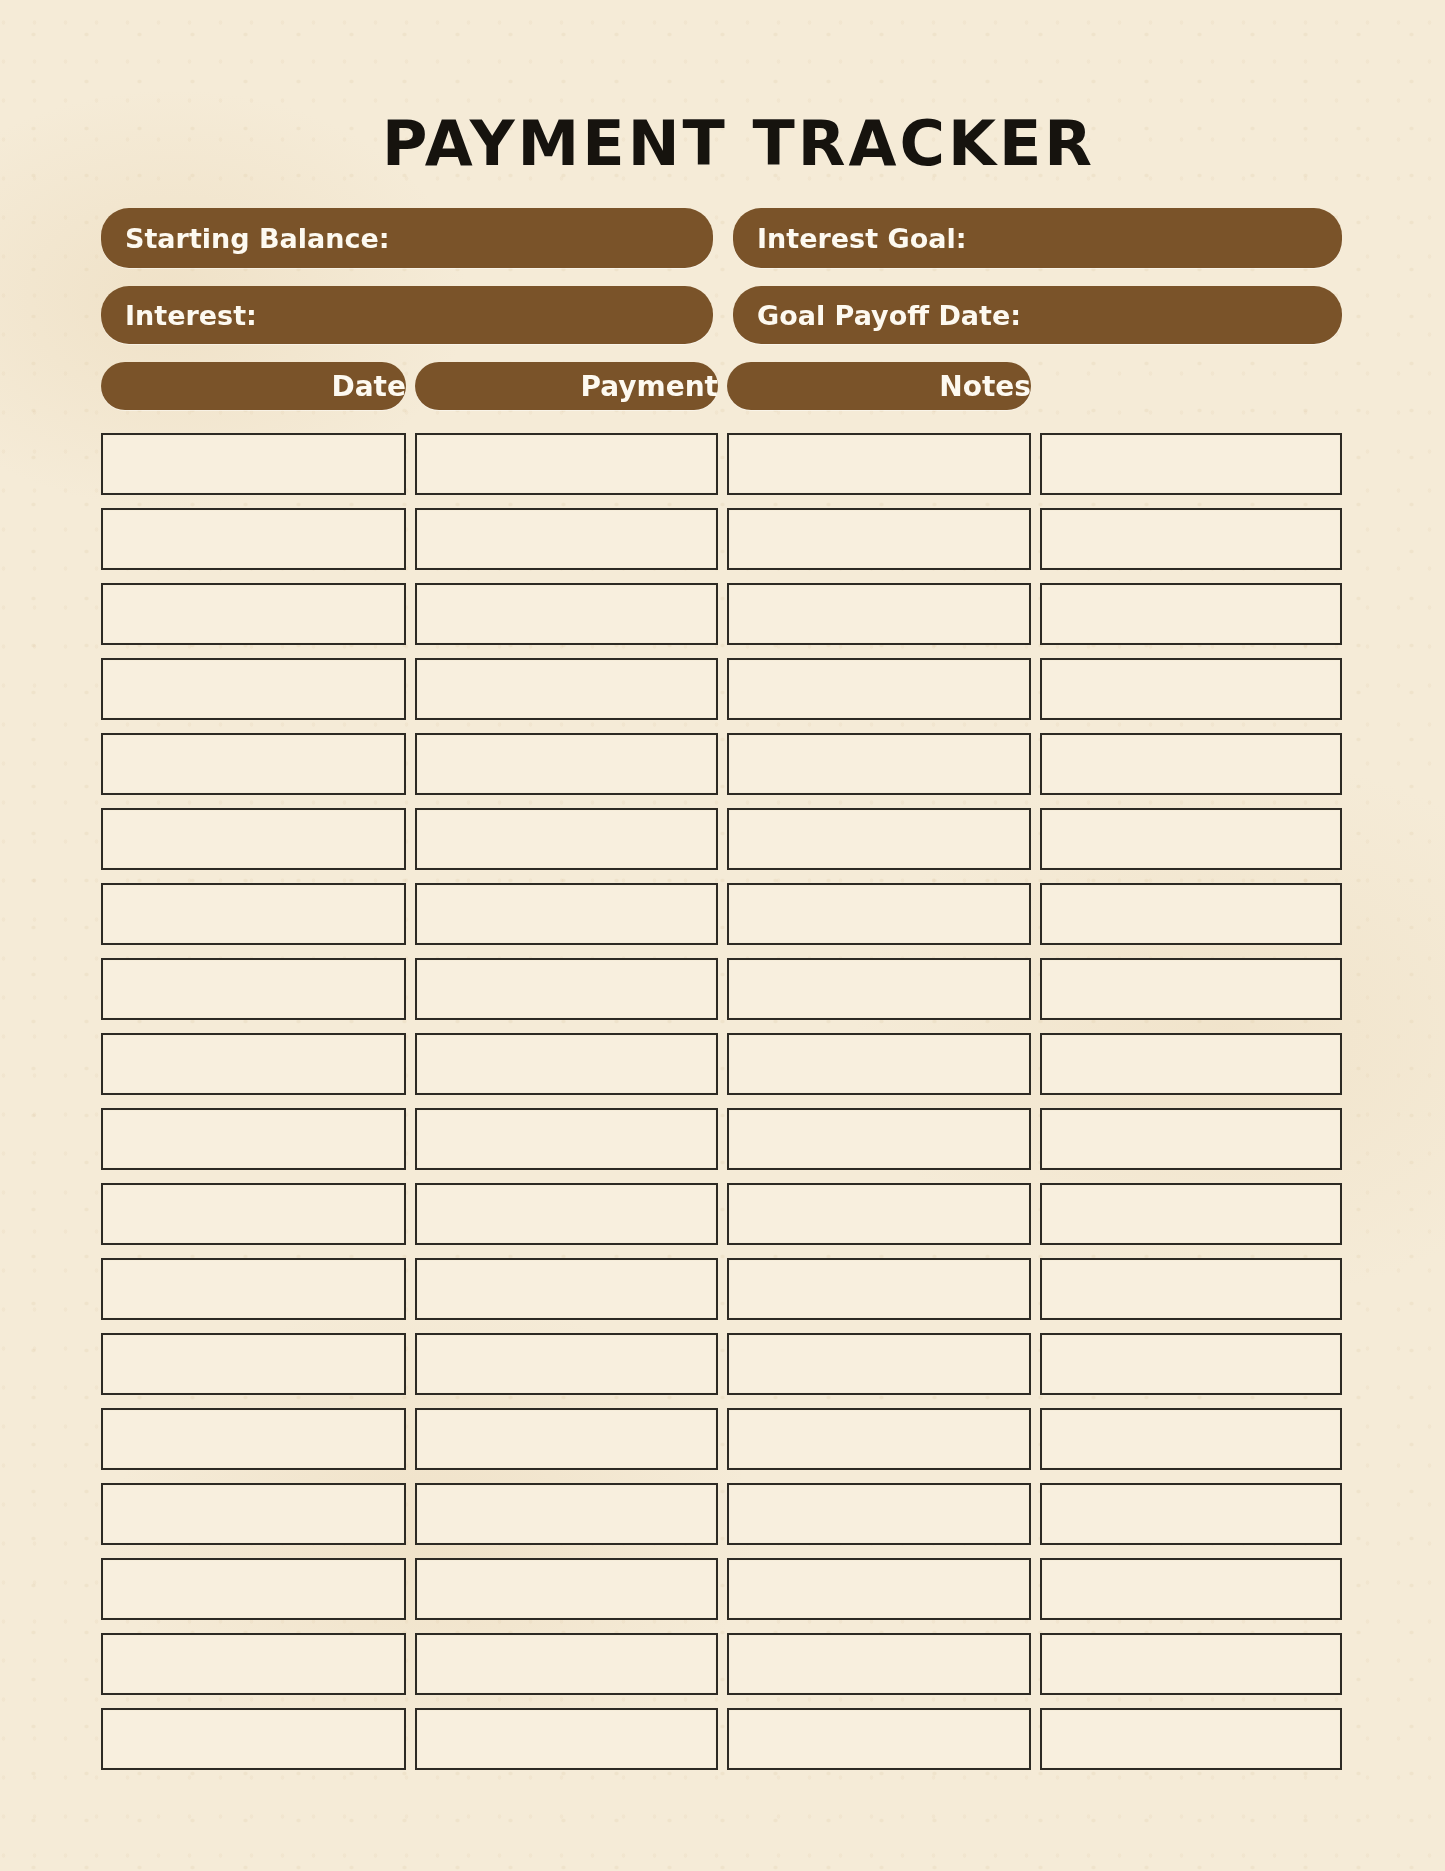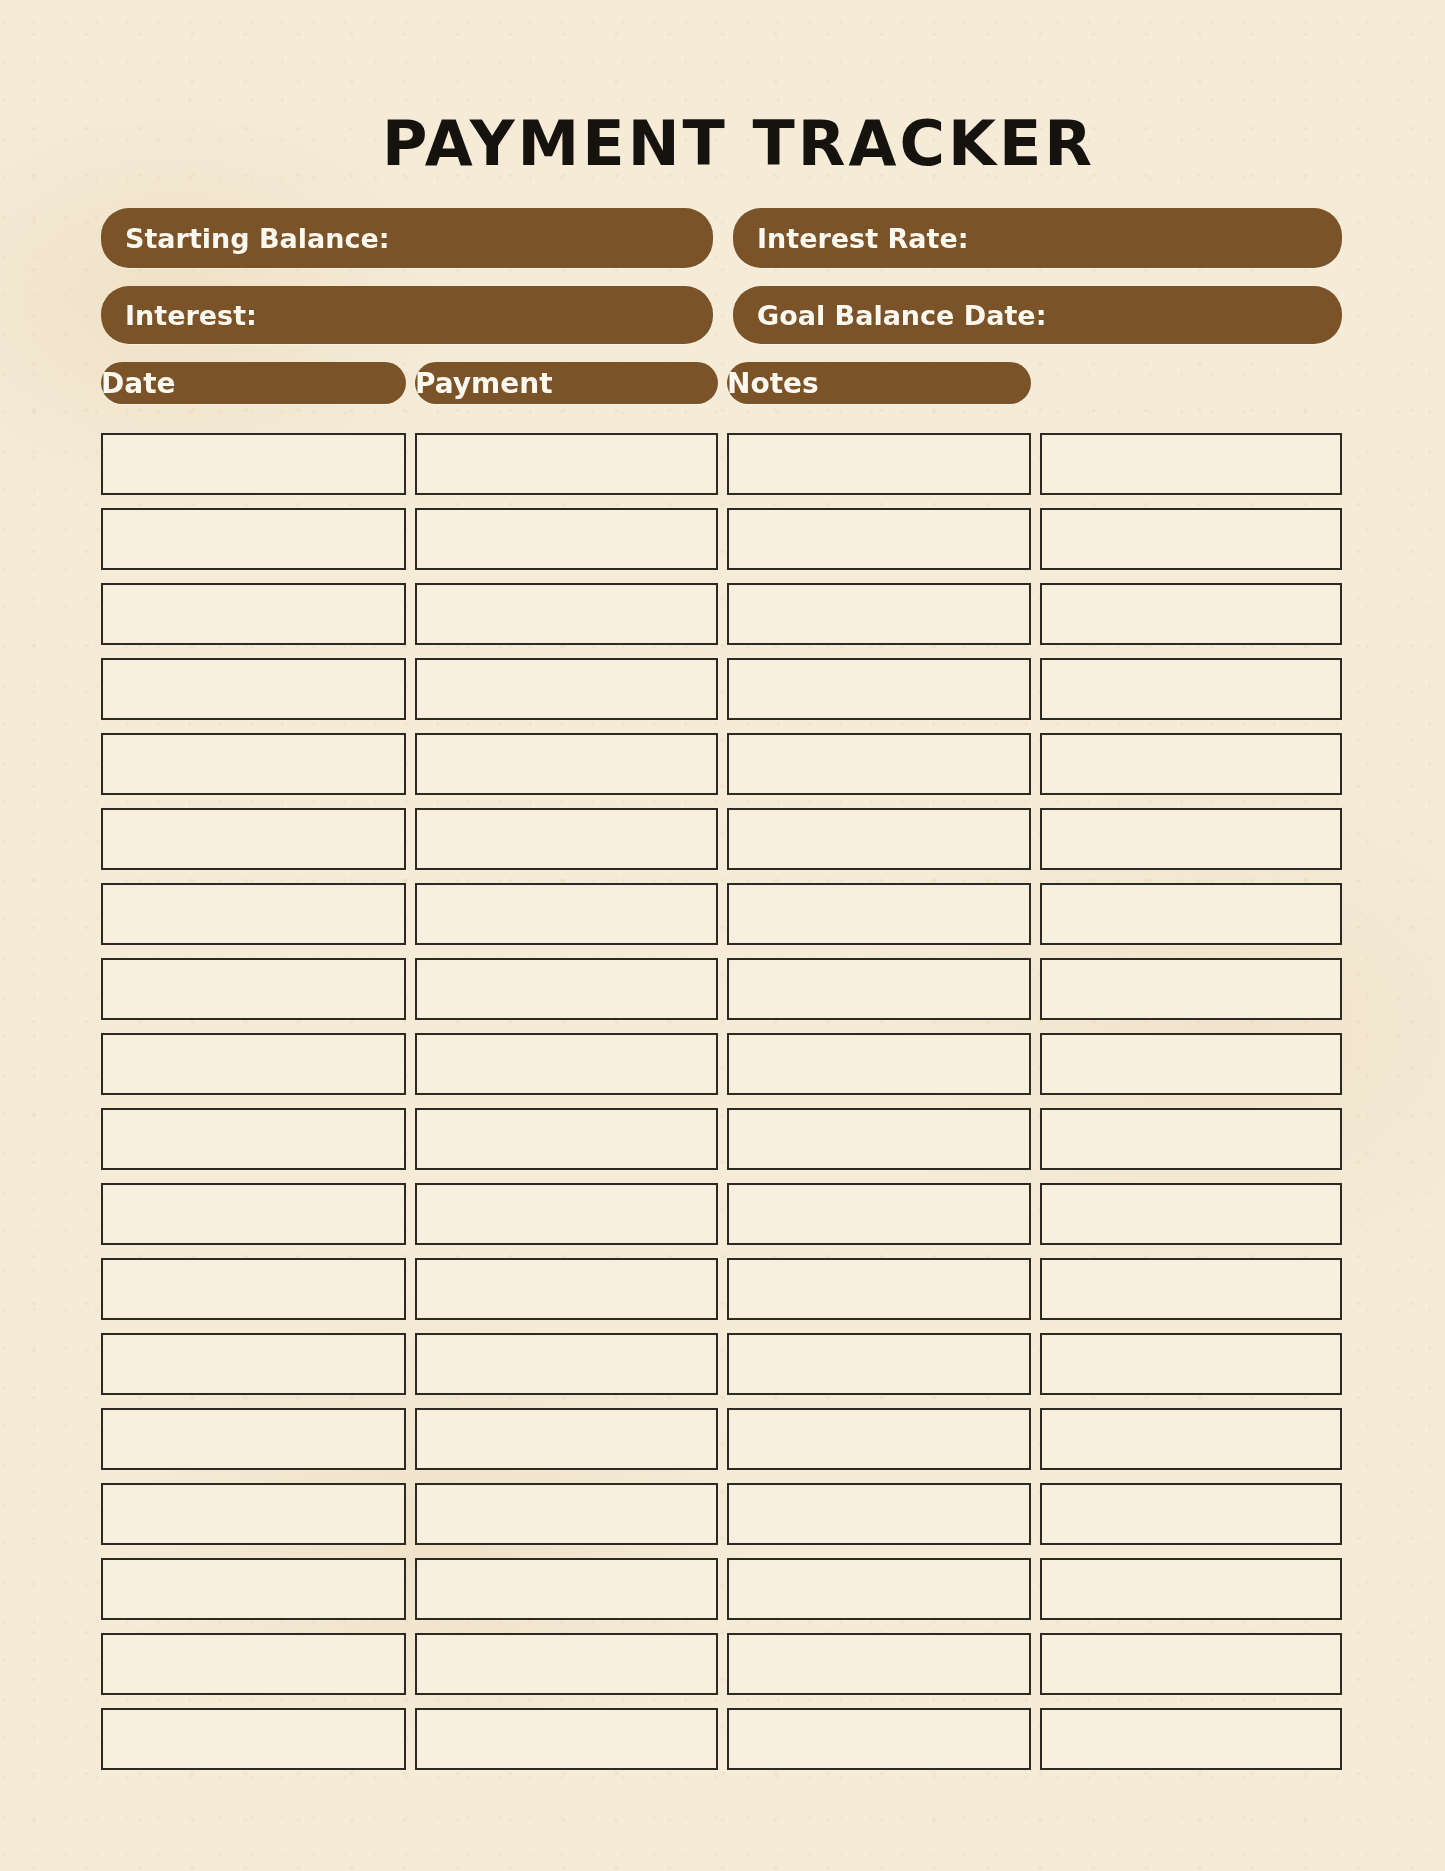--- a/index.html
+++ b/index.html
@@ -42,21 +42,21 @@
   .r2 .info-pill{height:58px;}
   .info-pill.left{width:615px;}
   .info-pill.right{width:612px;}
   .cols{
     position:absolute;left:101px;width:1241px;
     display:grid;grid-template-columns:305px 303px 304px 302px;
     column-gap:9px;
   }
   .header-row{top:362px;}
   .header-pill{
-    height:42px;font-size:28px;justify-content:flex-start;padding:0;
+    height:48px;font-size:28px;justify-content:flex-end;padding:0;
     border-radius:26px;
   }
   .grid{top:433px;grid-auto-rows:62px;row-gap:13px;}
   .cell{
     background:#f8efde;
     border:2px solid #2d2a24;
     box-sizing:border-box;
     box-shadow:inset 0 0 0 1px rgba(245,235,215,0.6);
   }
 </style>
@@ -65,30 +65,30 @@
 
 <div class="page">
 
   <h1 class="title">PAYMENT TRACKER</h1>
 
   <div class="info-row r1">
     <div class="pill info-pill left">
       <span>Starting Balance:</span>
     </div>
     <div class="pill info-pill right">
-      <span>Interest Rate:</span>
+      <span>Interest Goal:</span>
     </div>
   </div>
 
   <div class="info-row r2">
     <div class="pill info-pill left">
       <span>Interest:</span>
     </div>
     <div class="pill info-pill right">
-      <span>Goal Balance Date:</span>
+      <span>Goal Payoff Date:</span>
     </div>
   </div>
 
   <div class="cols header-row">
     <div class="pill header-pill">
       <span>Date</span>
     </div>
     <div class="pill header-pill">
       <span>Payment</span>
     </div>

